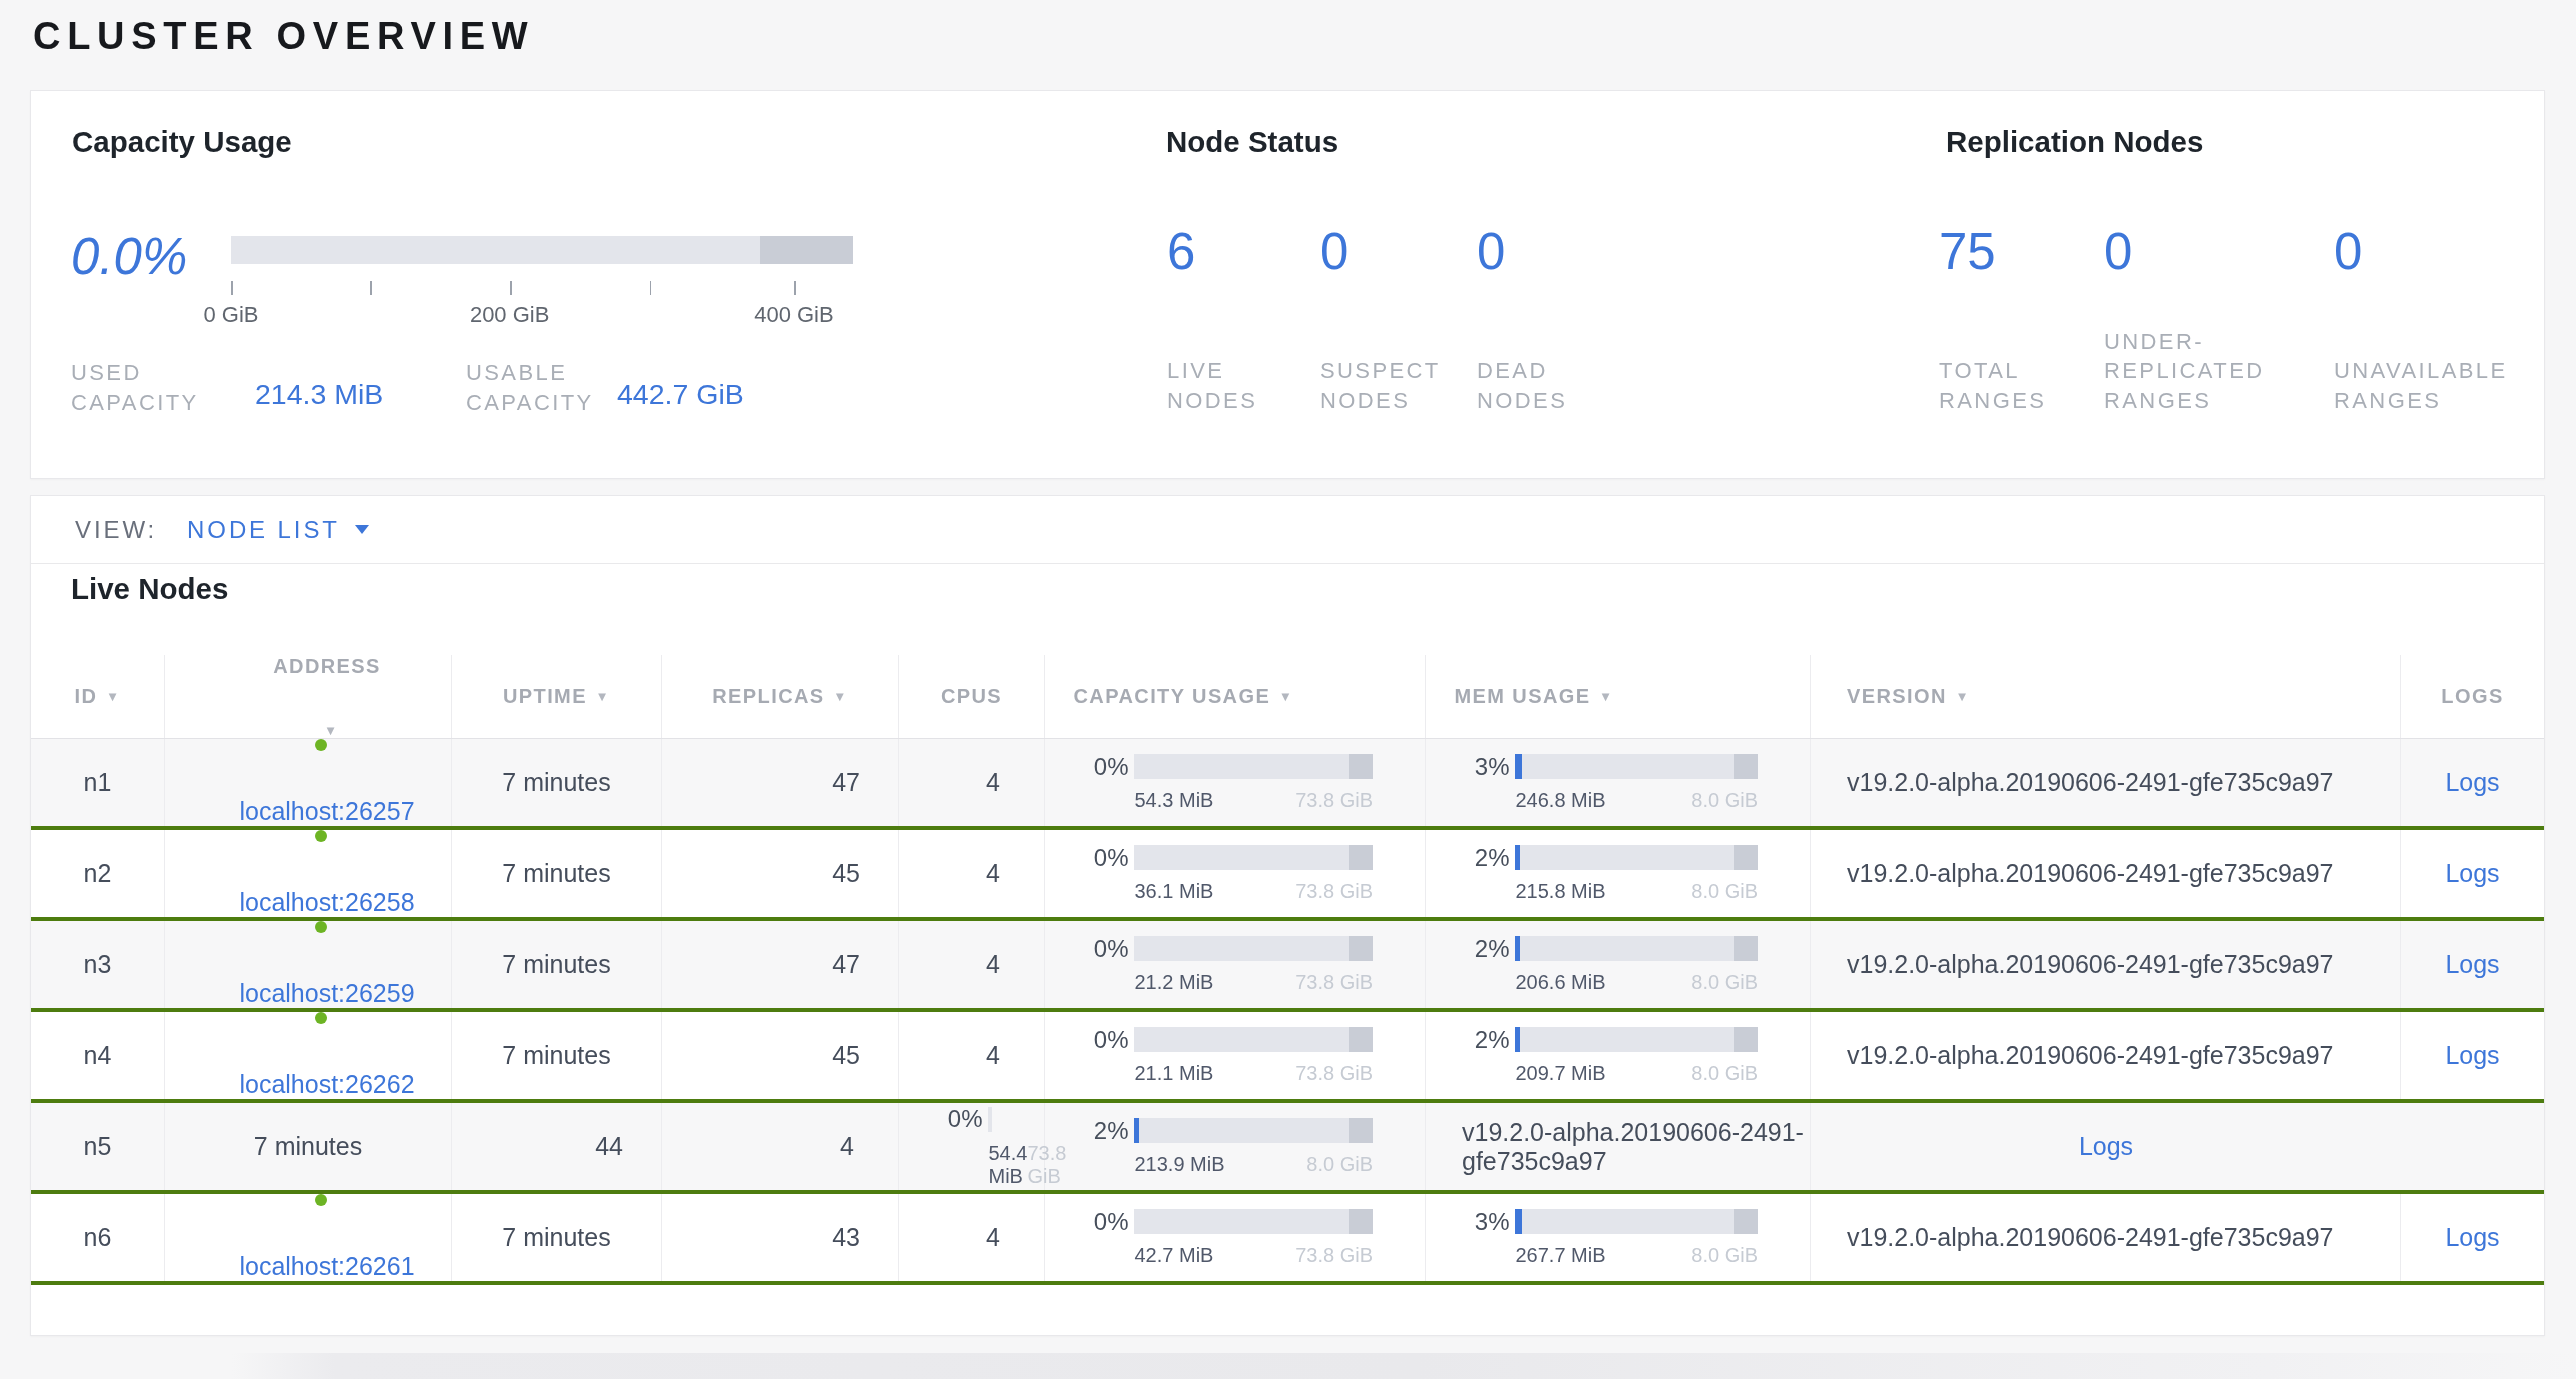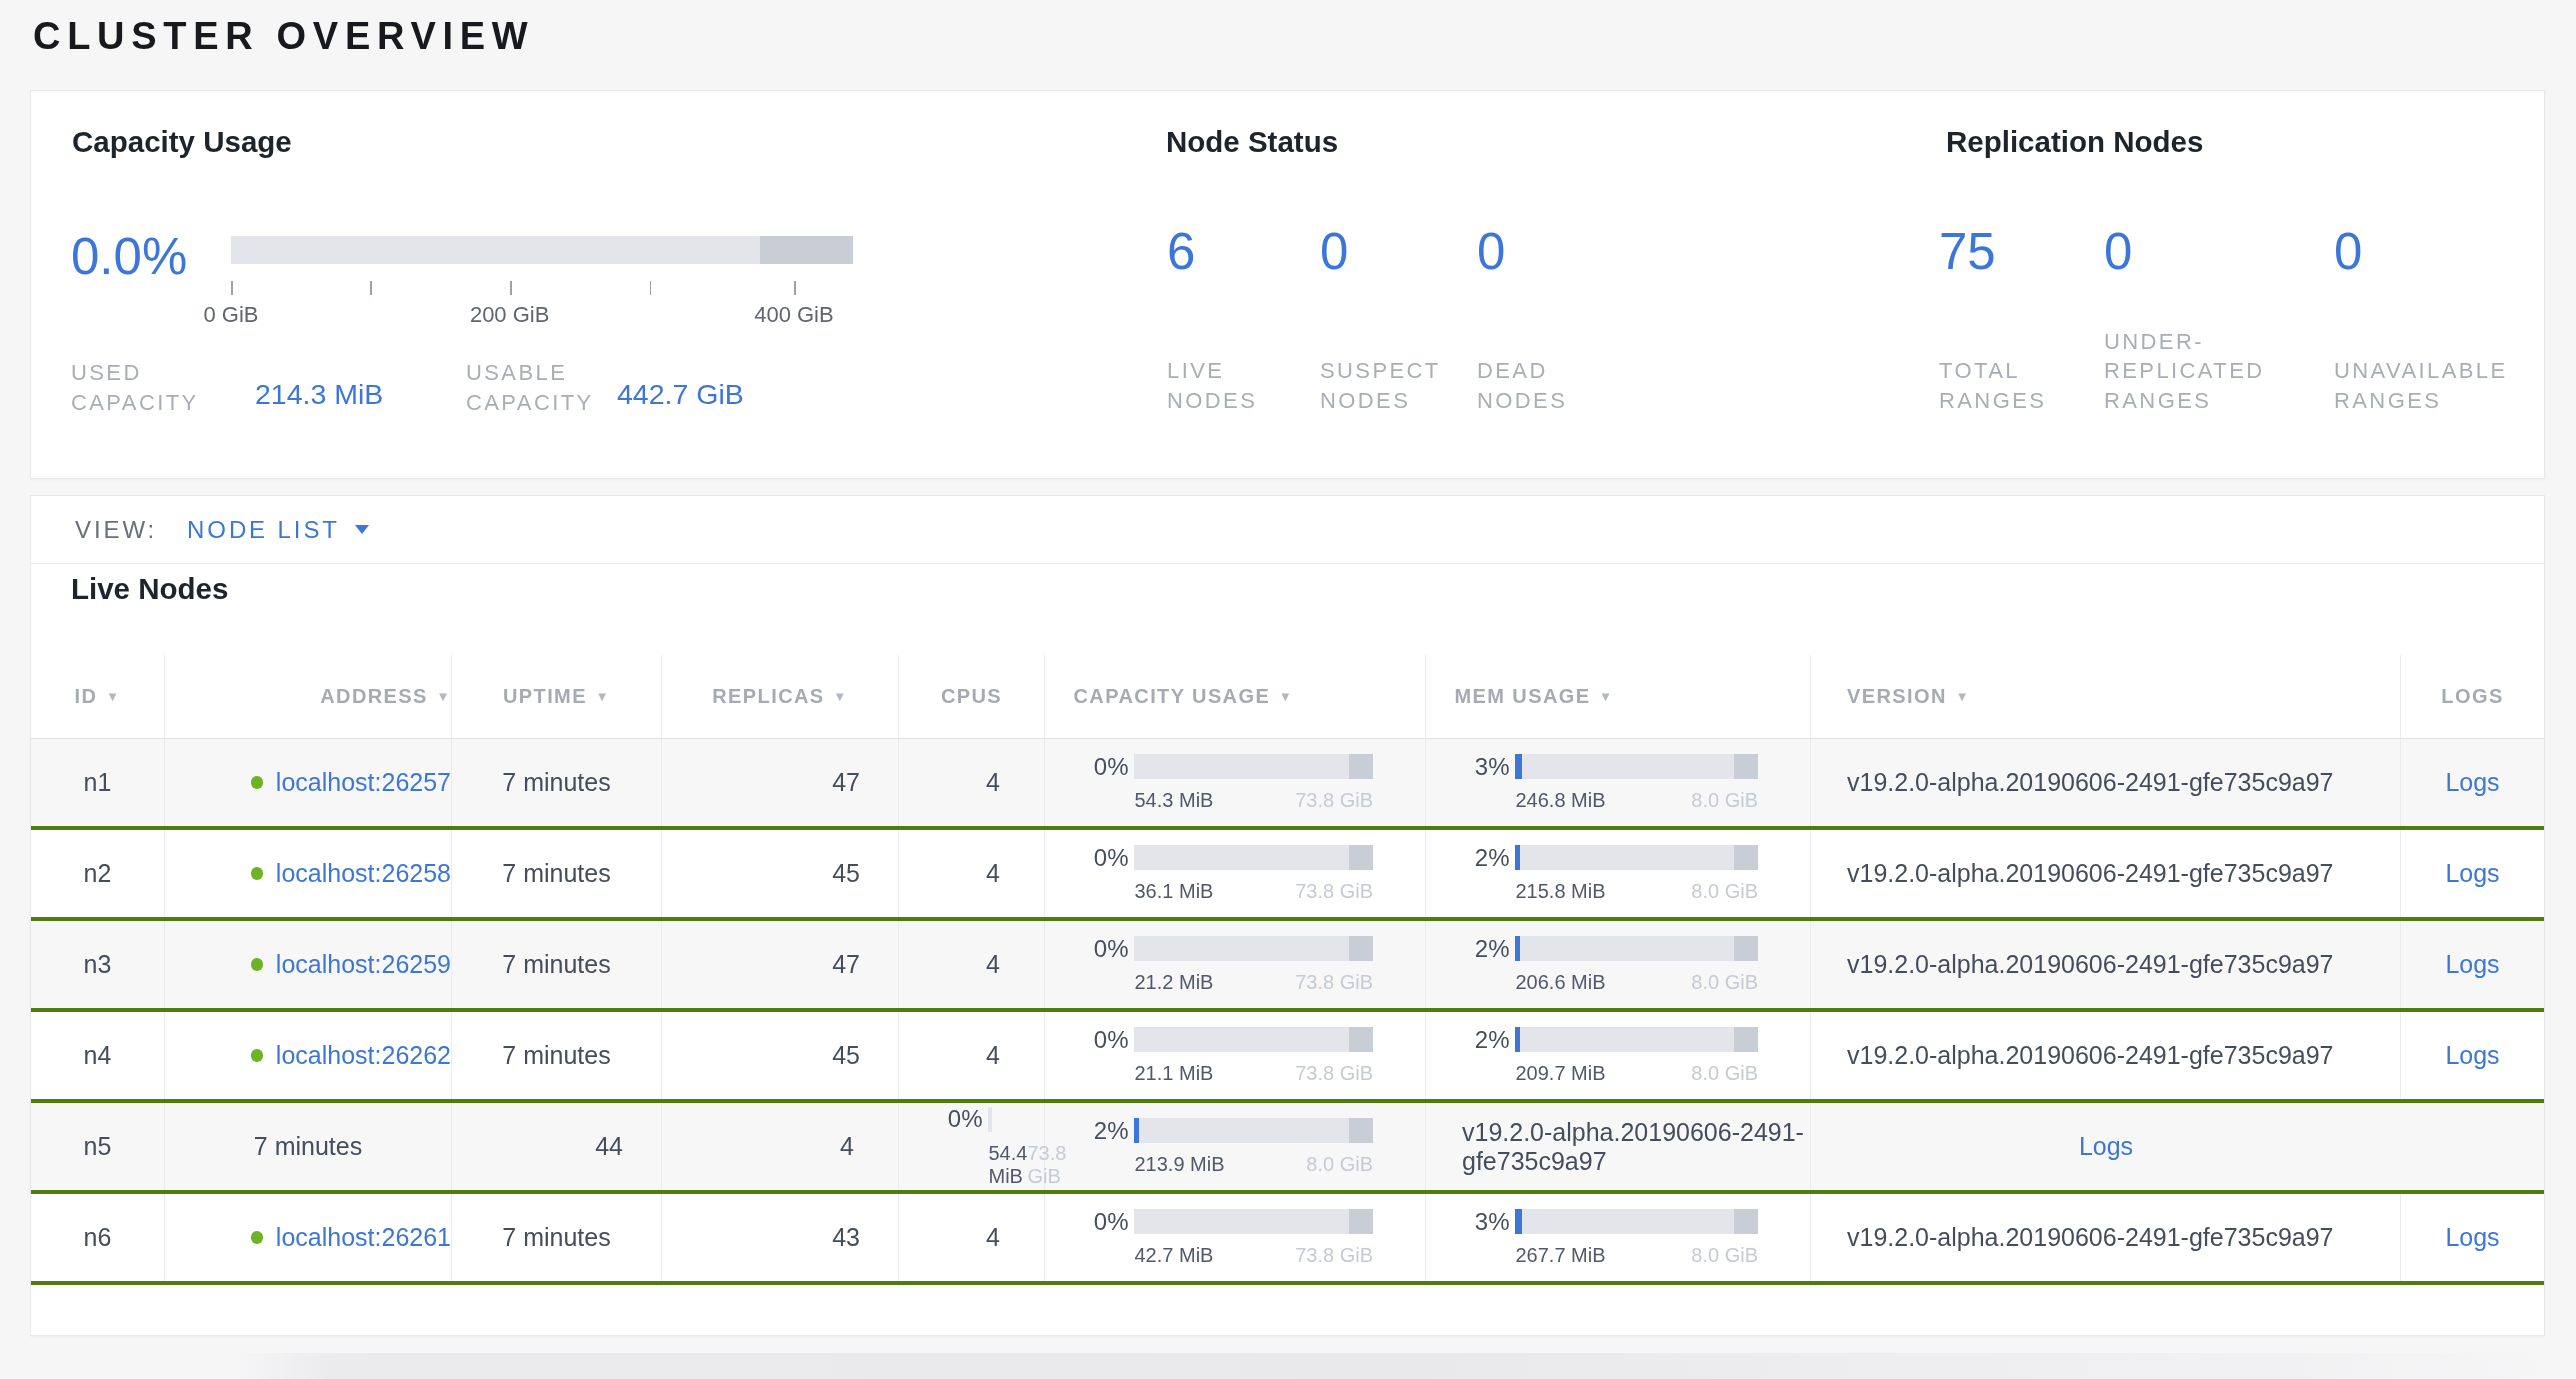--- a/index.html
+++ b/index.html
@@ -12,21 +12,21 @@
                 letter-spacing:6.7px; color:#17191d; }
 
   .card { position:absolute; left:30px; width:2515px; background:#fff;
           border:1px solid #e8e8eb; box-shadow:0 1px 1.9px rgba(0,0,0,0.03); }
   .summary-card { top:90px; height:389px; }
   .table-card { top:495px; height:841px; }
 
   .sec-title { position:absolute; font-size:29.5px; font-weight:700; color:#1e242b; top:34px; }
   .t-capacity { left:41px; } .t-nodes { left:1135px; } .t-repl { left:1915px; }
 
-  .gauge-pct { position:absolute; left:40px; top:136px; font-size:51px; color:var(--accent); }
+  .gauge-pct { position:absolute; left:40px; top:136px; font-size:51px; color:var(--accent);font-style:italic; }
   .gauge { position:absolute; left:200px; top:145px; width:622px; }
   .gauge-bar { position:relative; height:28px; background:var(--bar-light); overflow:hidden; }
   .gauge-fill { position:absolute; left:0; top:0; bottom:0; background:var(--accent); }
   .gauge-reserved { position:absolute; right:0; top:0; bottom:0; background:var(--bar-dark); }
   .gauge-ticks { position:relative; height:61px; margin-top:17px; }
   .axis-tick { position:absolute; top:0; width:1.9px; height:14.3px; background:#9ca2ac; }
   .axis-tick-label { position:absolute; top:21px; transform:translateX(-50%); white-space:nowrap;
                      font-size:22px; color:#60666f; }
 
   .cap-label { position:absolute; top:267px; font-size:22px; letter-spacing:2.4px; line-height:29.5px;
@@ -53,21 +53,21 @@
   .node-table { position:absolute; left:0; top:159px; width:2513px; }
   .thead, .row { display:grid; grid-template-columns:134px 287px 210px 237px 146px 381px 385px 590px 143px; }
   .thead { height:84px; border-bottom:1px solid #e2e2e6; }
   .row { height:91px; border-bottom:4px solid #4d7c0f; background:#fff; }
   .row.shaded { background:#f7f7f8; }
   .th, .td { display:flex; align-items:center; border-right:1px solid #ececef; min-width:0; }
   .th:last-child, .td:last-child { border-right:none; }
   .th { font-size:20px; font-weight:700; letter-spacing:1.4px; color:#a6aab2; white-space:nowrap; }
   .sort-arrow { font-size:13.3px; margin-left:8.6px; color:#b3b7bf; }
   .a-center { justify-content:center; }
-  .a-left-40 { justify-content:flex-end; padding-left:38px; }
+  .a-left-40 { justify-content:space-between; padding-left:38px;flex-direction:column; }
   .a-left-30 { justify-content:flex-start; padding-left:28.5px; }
   .a-left-38 { justify-content:flex-start; padding-left:36px; }
   .a-right-40 { justify-content:flex-end; padding-right:38px; }
   .a-right-46 { justify-content:flex-end; padding-right:44px; }
   .td { font-size:25px; color:#454d5b; }
   .link { color:var(--accent); text-decoration:none; cursor:pointer; }
   .live-dot { width:12.4px; height:12.4px; border-radius:50%; background:var(--green); margin-right:12.4px;
               flex:none; }
 
   .td-usage { padding-right:52px; }

